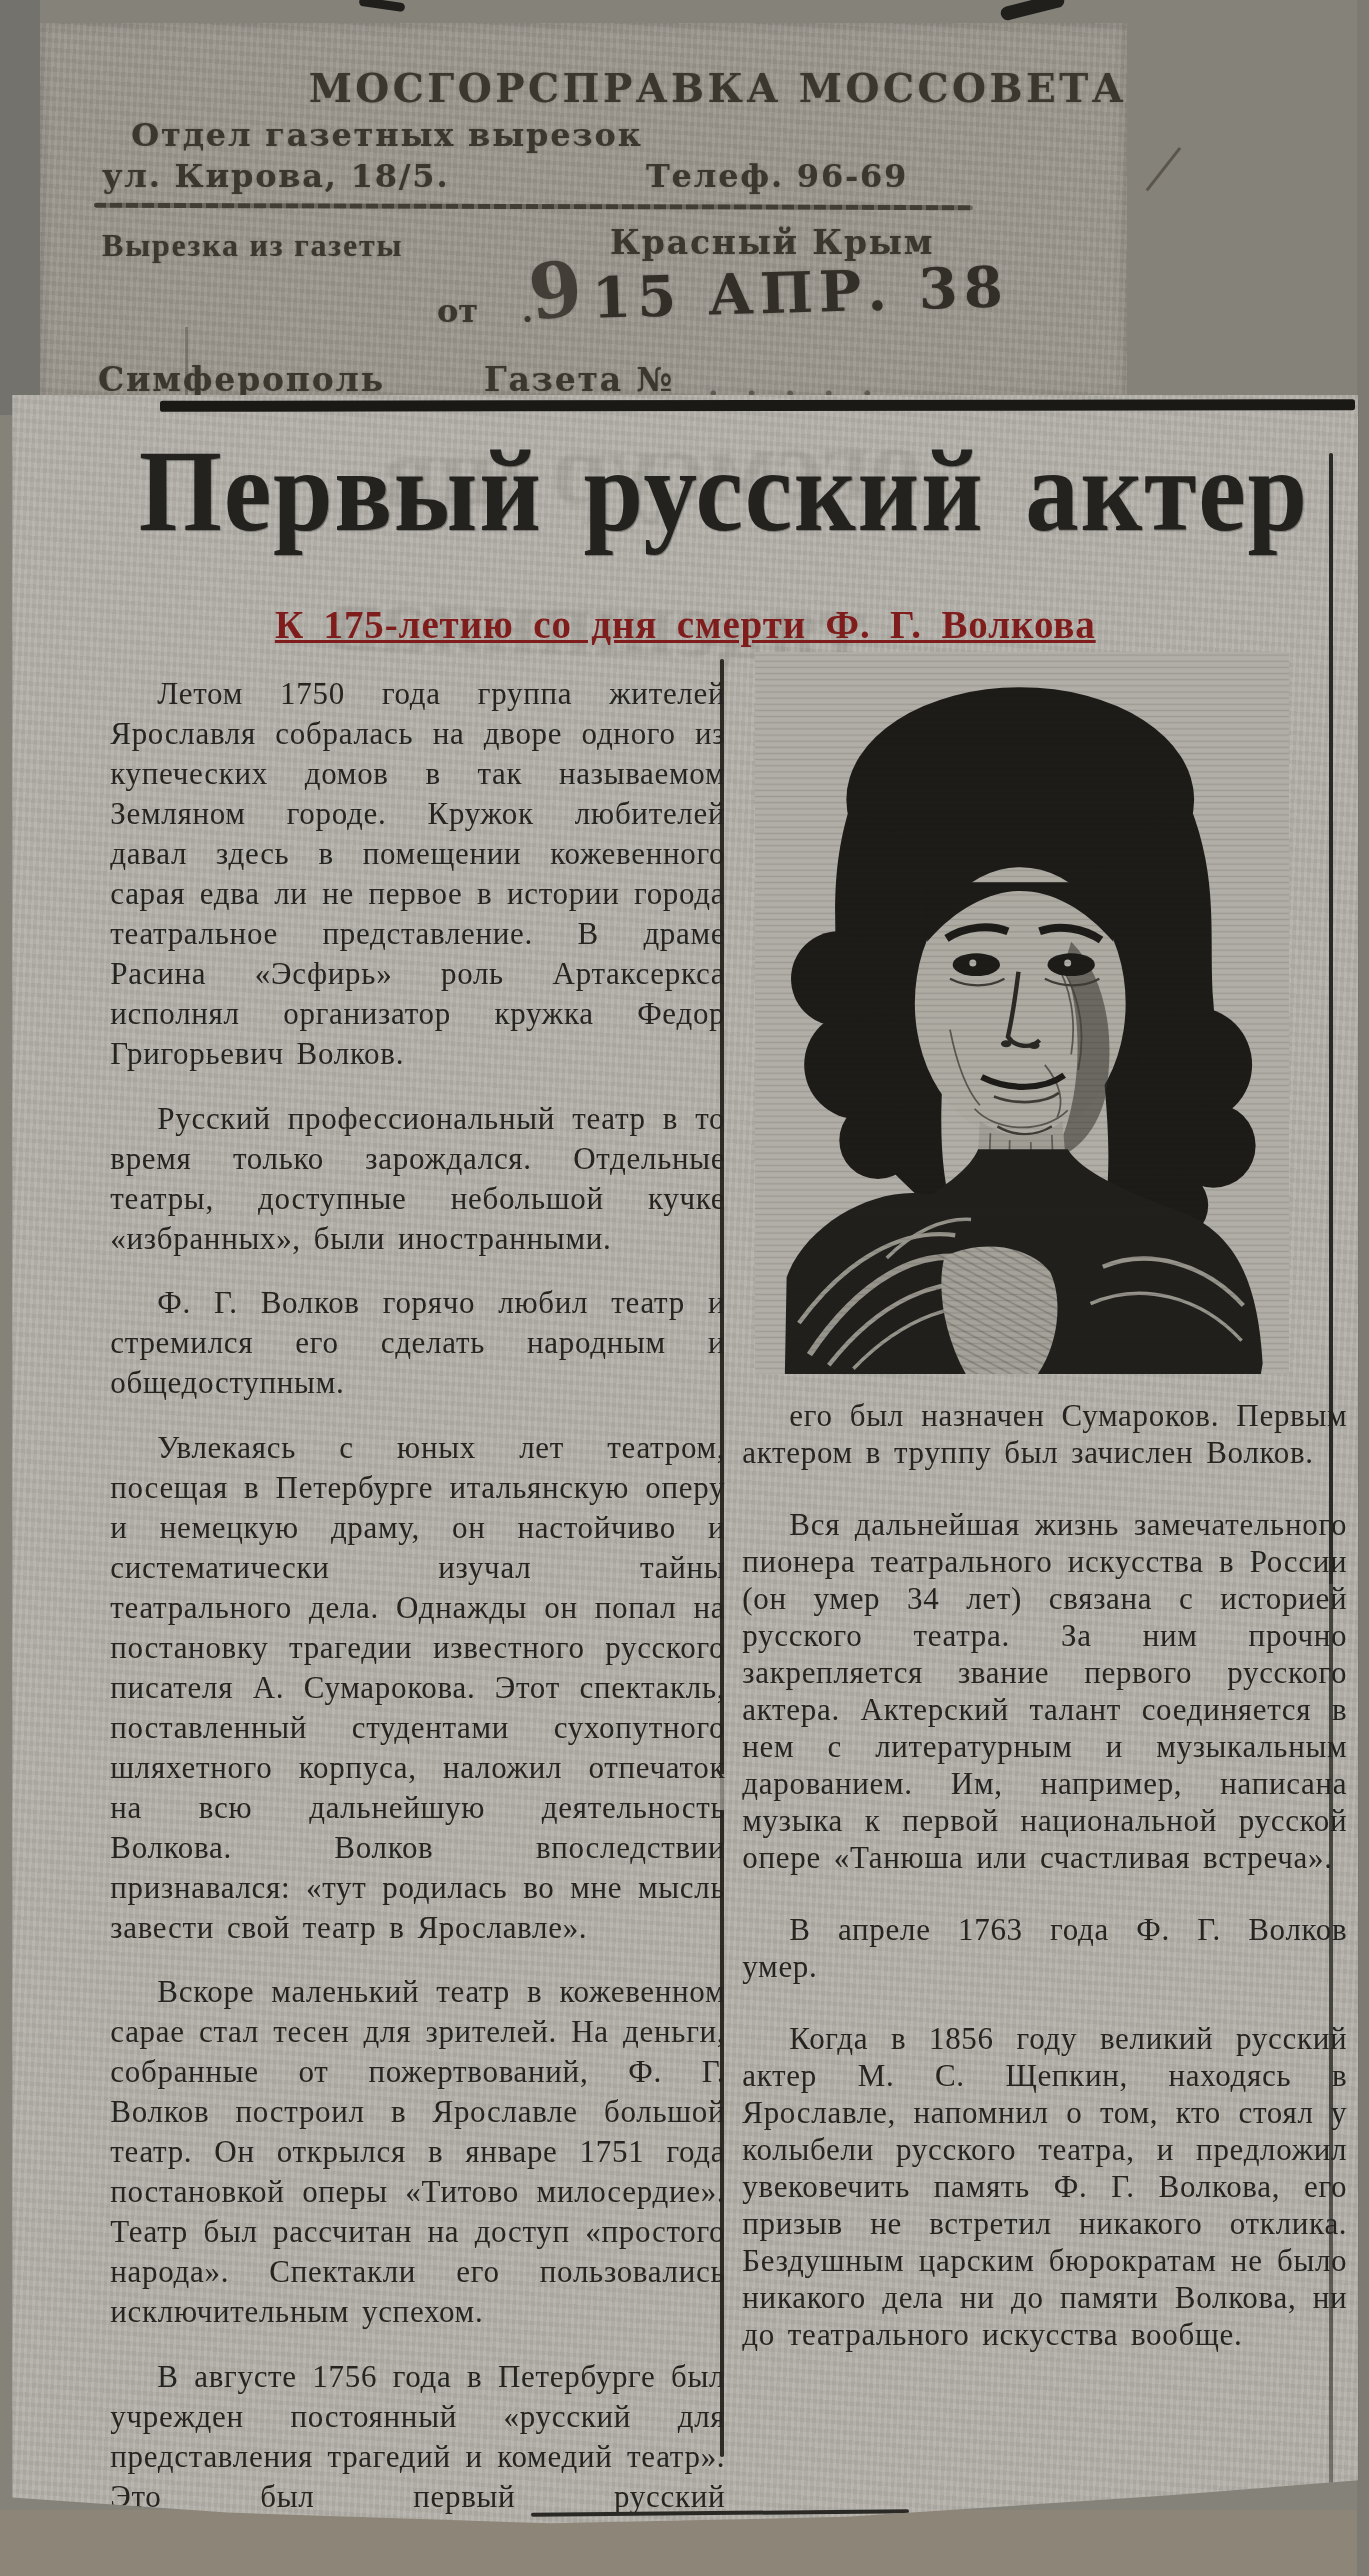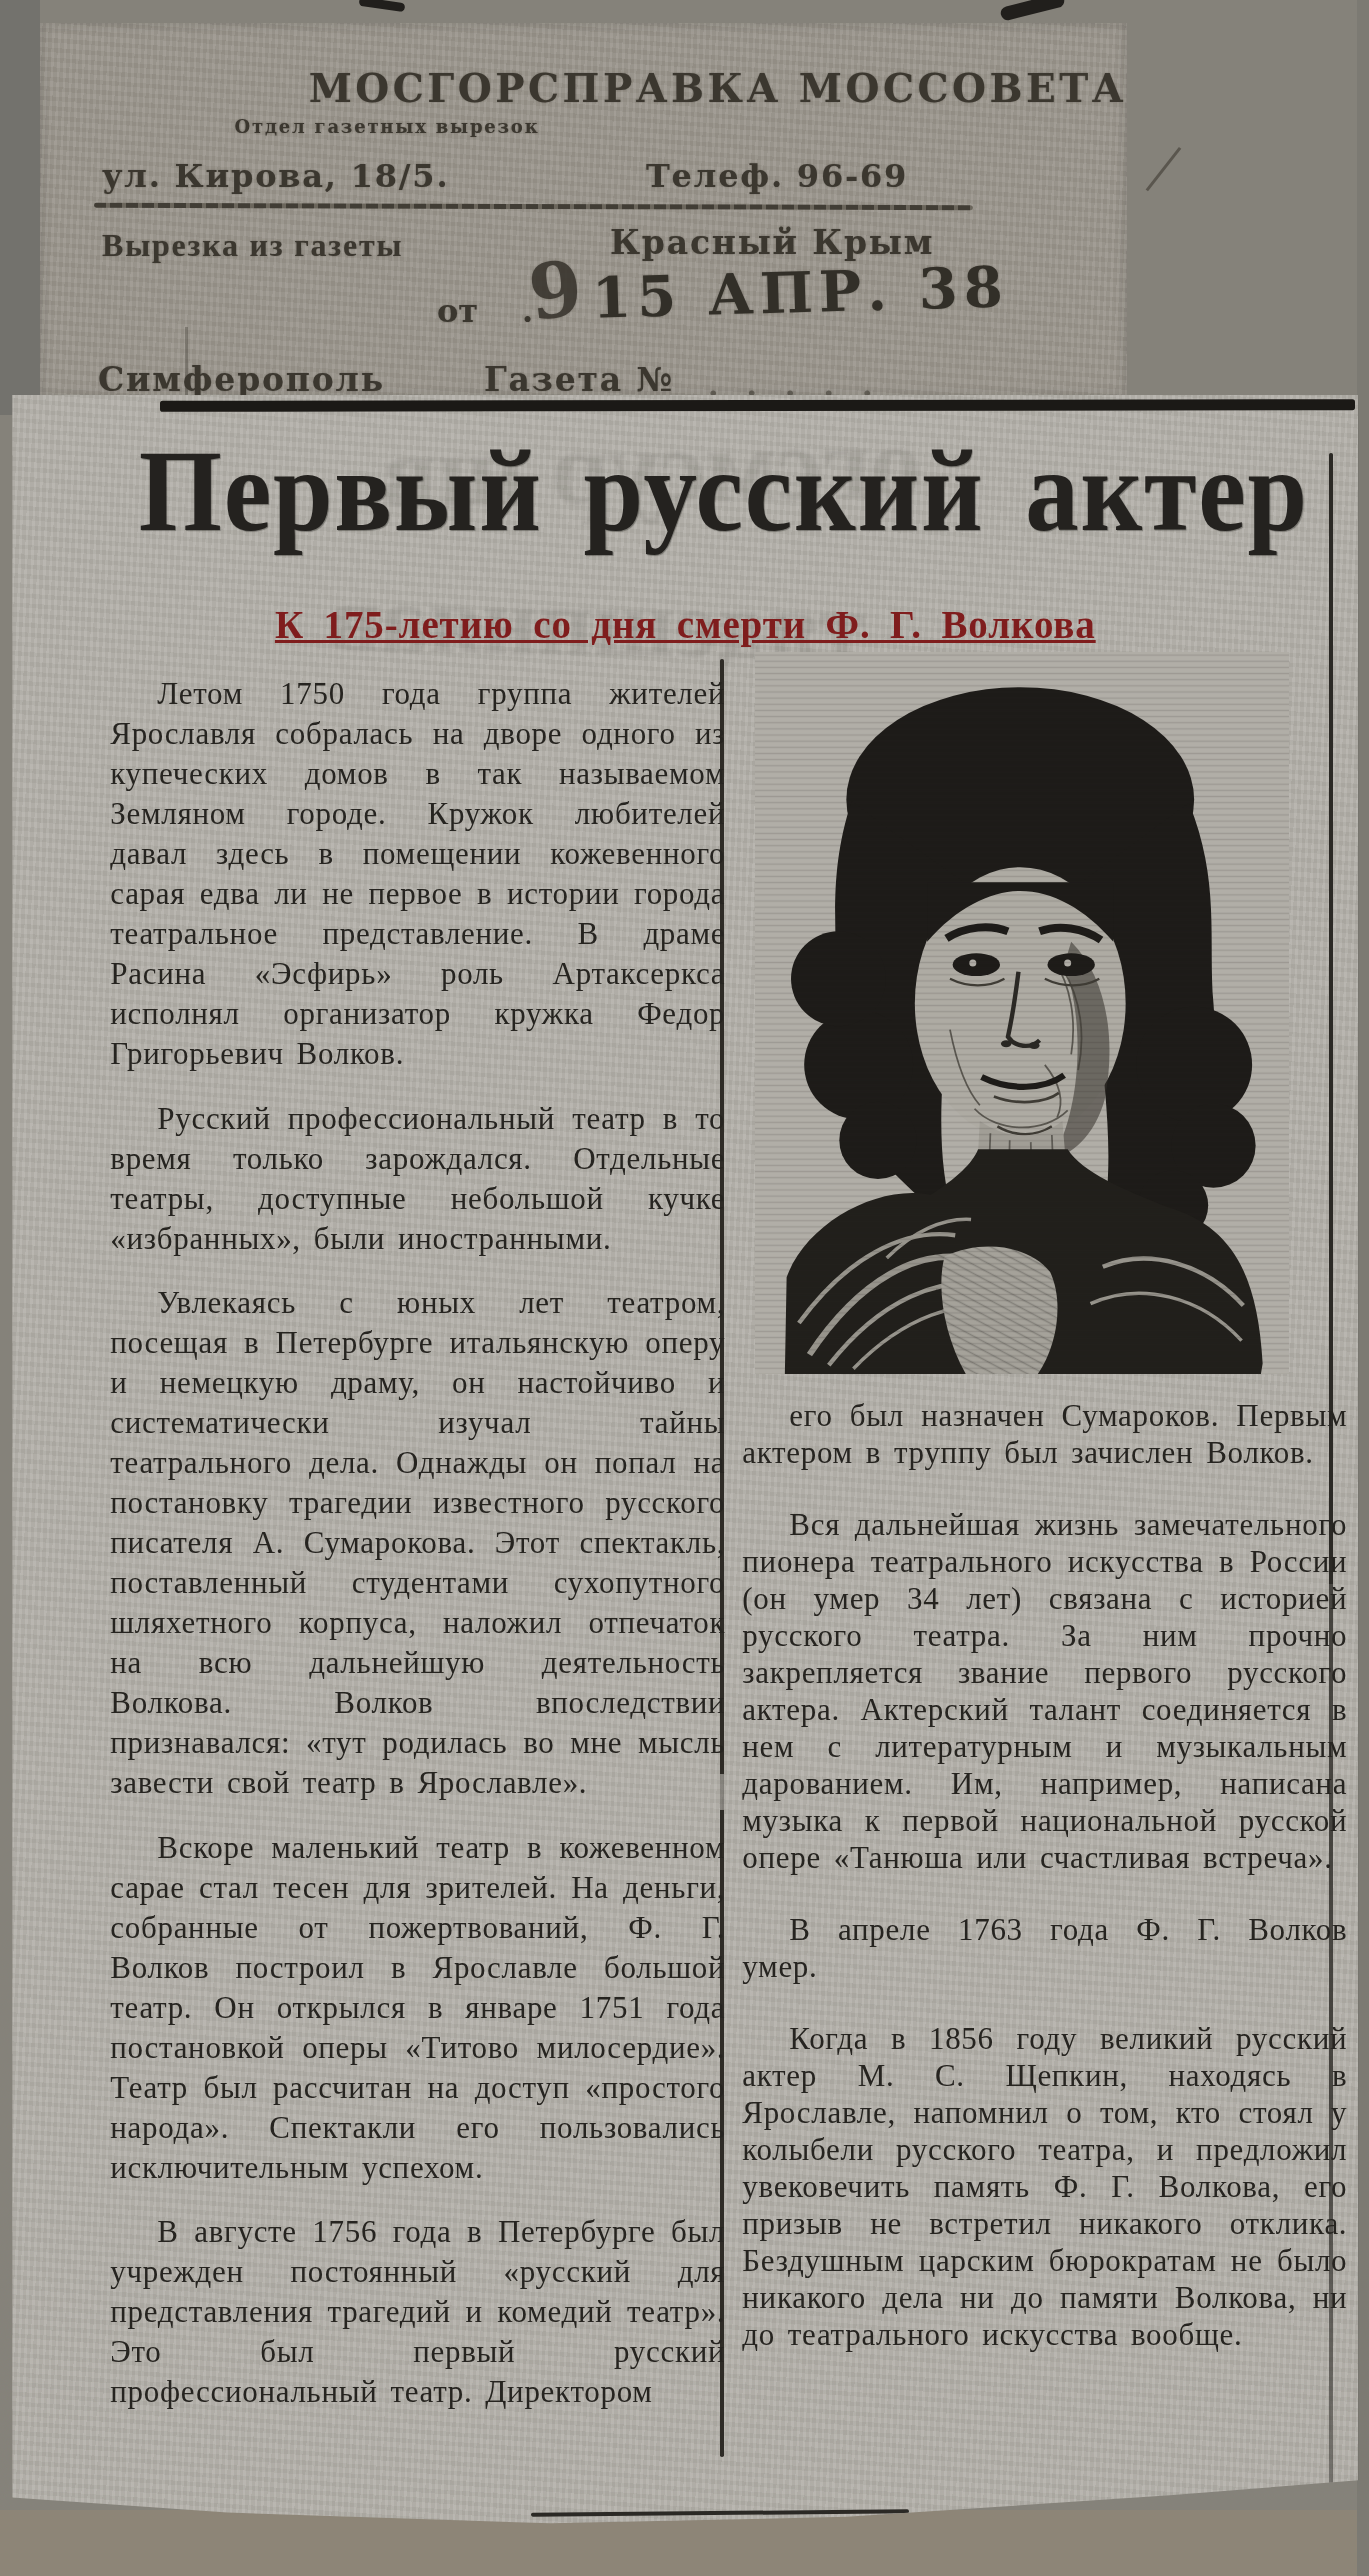--- a/index.html
+++ b/index.html
@@ -26,21 +26,21 @@
   .scratch{position:absolute;left:1162px;top:142px;width:2.6px;height:54px;background:#5a564e;transform:rotate(38deg);}
   .crease{position:absolute;left:185px;top:327px;width:2.6px;height:76px;background:rgba(60,57,50,.35);}
   
   .stamp-paper{
     position:absolute;left:40px;top:23px;width:1087px;height:374px;
     background:#9b968d;box-shadow:0 0 12.3px rgba(0,0,0,.18) inset;
   }
   .stamp-paper *{color:#3b372f;text-shadow:0 0 1.8px rgba(59,55,47,.45);}
   .st{position:absolute;font-family:"DejaVu Serif","Liberation Serif",serif;font-weight:bold;white-space:nowrap;}
   .st-org1{left:0;top:42px;width:100%;text-align:right;font-size:39px;letter-spacing:3.5px;}
-  .st-org2{left:0;top:93px;width:694px;text-align:center;font-size:18px;letter-spacing:1.8px;}
+  .st-org2{left:0;top:93px;width:694px;text-align:center;font-size:32px;letter-spacing:1.8px;}
   .st-addr{left:62px;top:134px;font-size:32px;letter-spacing:1.8px;}
   .st-phone{left:606px;top:134px;font-size:32px;letter-spacing:1.8px;}
   .st-divider{
     position:absolute;left:54px;top:181px;width:879px;height:5.3px;transform:rotate(.15deg);
     background:repeating-linear-gradient(90deg,#413d35 0 12.3px,#6b665c 12.3px 16px);
     border-radius:2.6px;
   }
   .st-cutlabel{left:62px;top:204px;font-size:32px;letter-spacing:1.8px;font-family:Liberation Serif, serif;}
   .st-paper-name{left:570px;top:200px;font-size:33px;letter-spacing:1.8px;}
   .st-from{left:397px;top:269px;font-size:32px;}
@@ -141,20 +141,21 @@
   <div class="headline">Первый русский актер</div>
   <div class="subtitle">К 175-летию со дня смерти Ф. Г. Волкова</div>
   <div class="subtitle-underline"></div>
 
   <div class="divider-mid"></div>
   <div class="divider-right"></div>
 
   <div class="col col-left">
     <p>Летом 1750 года группа жителей Ярославля собралась на дворе одного из купеческих домов в так называемом Земляном городе. Кружок любителей давал здесь в помещении кожевенного сарая едва ли не первое в истории города театральное представление. В драме Расина «Эсфирь» роль Артаксеркса исполнял организатор кружка Федор Григорьевич Волков.</p>
     <p>Русский профессиональный театр в то время только зарождался. Отдельные театры, доступные небольшой кучке «избранных», были иностранными.</p>
+    <p>Ф. Г. Волков горячо любил театр и стремился его сделать народным и общедоступным.</p>
     <p>Увлекаясь с юных лет театром, посещая в Петербурге итальянскую оперу и немецкую драму, он настойчиво и систематически изучал тайны театрального дела. Однажды он попал на постановку трагедии известного русского писателя А. Сумарокова. Этот спектакль, поставленный студентами сухопутного шляхетного корпуса, наложил отпечаток на всю дальнейшую деятельность Волкова. Волков впоследствии признавался: «тут родилась во мне мысль завести свой театр в Ярославле».</p>
     <p>Вскоре маленький театр в кожевенном сарае стал тесен для зрителей. На деньги, собранные от пожертвований, Ф. Г. Волков построил в Ярославле большой театр. Он открылся в январе 1751 года постановкой оперы «Титово милосердие». Театр был рассчитан на доступ «простого народа». Спектакли его пользовались исключительным успехом.</p>
     <p>В августе 1756 года в Петербурге был учрежден постоянный «русский для представления трагедий и комедий театр». Это был первый русский профессиональный театр. Директором</p>
   </div>
 
   <div class="col col-right">
     <div class="portrait">
       <svg width="534" height="722" viewBox="0 0 608 822" xmlns="http://www.w3.org/2000/svg">
         <defs>
           <pattern id="hatch" width="7" height="7" patternUnits="userSpaceOnUse">

